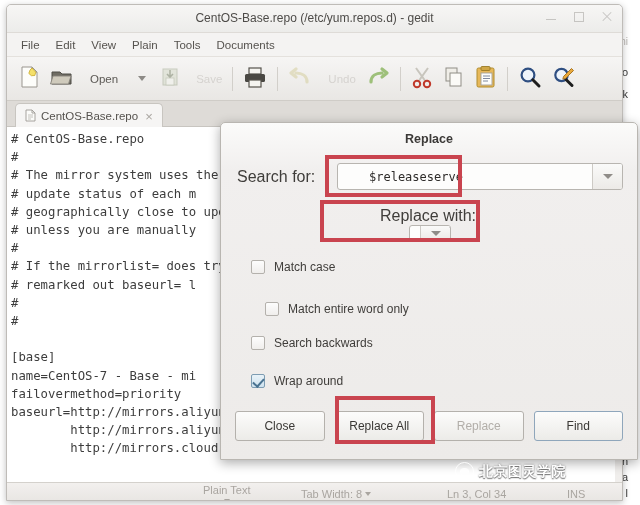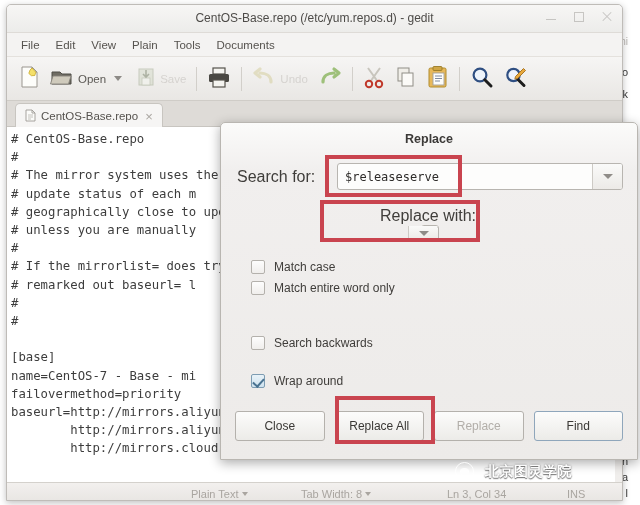--- a/index.html
+++ b/index.html
@@ -113,21 +113,21 @@
     height: 44px;
     background: linear-gradient(to bottom, #f6f5f4 0%, #e9e7e4 100%);
     border-bottom: 1px solid #cfccc7;
     display: flex;
     align-items: center;
     padding: 0 6px;
   }
   .tb-btn {
     display: flex;
     align-items: center;
-    gap: 4px;
+    gap: 16px;
     height: 34px;
     padding: 0 5px;
     border-radius: 3px;
     cursor: default;
   }
   .tb-label {
     font-size: 11.5px;
     color: #5b5854;
   }
   .tb-label.dim { color: #b6b2ad; }
@@ -257,20 +257,21 @@
   }
   .combo {
     position: relative;
     flex: 1;
     height: 27px;
     background: #fdfdfc;
     border: 1px solid #b8b5b0;
     border-radius: 3px;
     display: flex;
     align-items: center;
+    padding-left: 24px;
   }
   .combo-value {
     font-family: "DejaVu Sans Mono", monospace;
     font-size: 12px;
     color: #2e2c2a;
     padding-left: 7px;
   }
   .caret {
     display: inline-block;
     width: 1px;
@@ -359,21 +360,21 @@
     z-index: 40;
   }
 
   
   .watermark {
     position: absolute;
     left: 455px;
     top: 462px;
     display: flex;
     align-items: center;
-    gap: 11px;
+    gap: 5px;
     z-index: 45;
     opacity: 0.88;
   }
   .wm-logo {
     width: 19px; height: 19px;
     border: 1.5px solid #ffffff;
     border-radius: 50%;
     position: relative;
   }
   .wm-logo::after {
@@ -588,21 +589,21 @@
 failovermethod=priority
 baseurl=http://mirrors.aliyun.com/centos/7/os/$basearch/
         http://mirrors.aliyuncs.com/centos/7/os/$basearch/
         http://mirrors.cloud.aliyuncs.com/centos/7/os/$basearch/</div>
       <div class="v-scroll">
         <div class="v-thumb"></div>
       </div>
     </div>
 
     <div class="statusbar">
-      <div class="sb-item" style="left:184px;">
+      <div class="sb-item" style="left:196px;flex-direction:column;">
         <span>Plain Text</span>
         <span class="sb-chev"></span>
       </div>
       <div class="sb-item" style="left:294px;">
         <span>Tab Width: 8</span>
         <span class="sb-chev"></span>
       </div>
       <div class="sb-item" style="left:440px;">
         <span>Ln 3, Col 34</span>
       </div>
@@ -635,21 +636,21 @@
             <i></i>
           </span>
       </div>
     </div>
 
     <div class="check-row" style="top:137px;">
       <span class="checkbox"></span>
       <span class="check-label">Match case</span>
     </div>
 
-    <div class="check-row" style="top:158px;">
+    <div class="check-row" style="top:179px;margin-left:14px;">
       <span class="checkbox"></span>
       <span class="check-label">Match entire word only</span>
     </div>
 
     <div class="check-row" style="top:213px;">
       <span class="checkbox"></span>
       <span class="check-label">Search backwards</span>
     </div>
 
     <div class="check-row" style="top:251px;">

